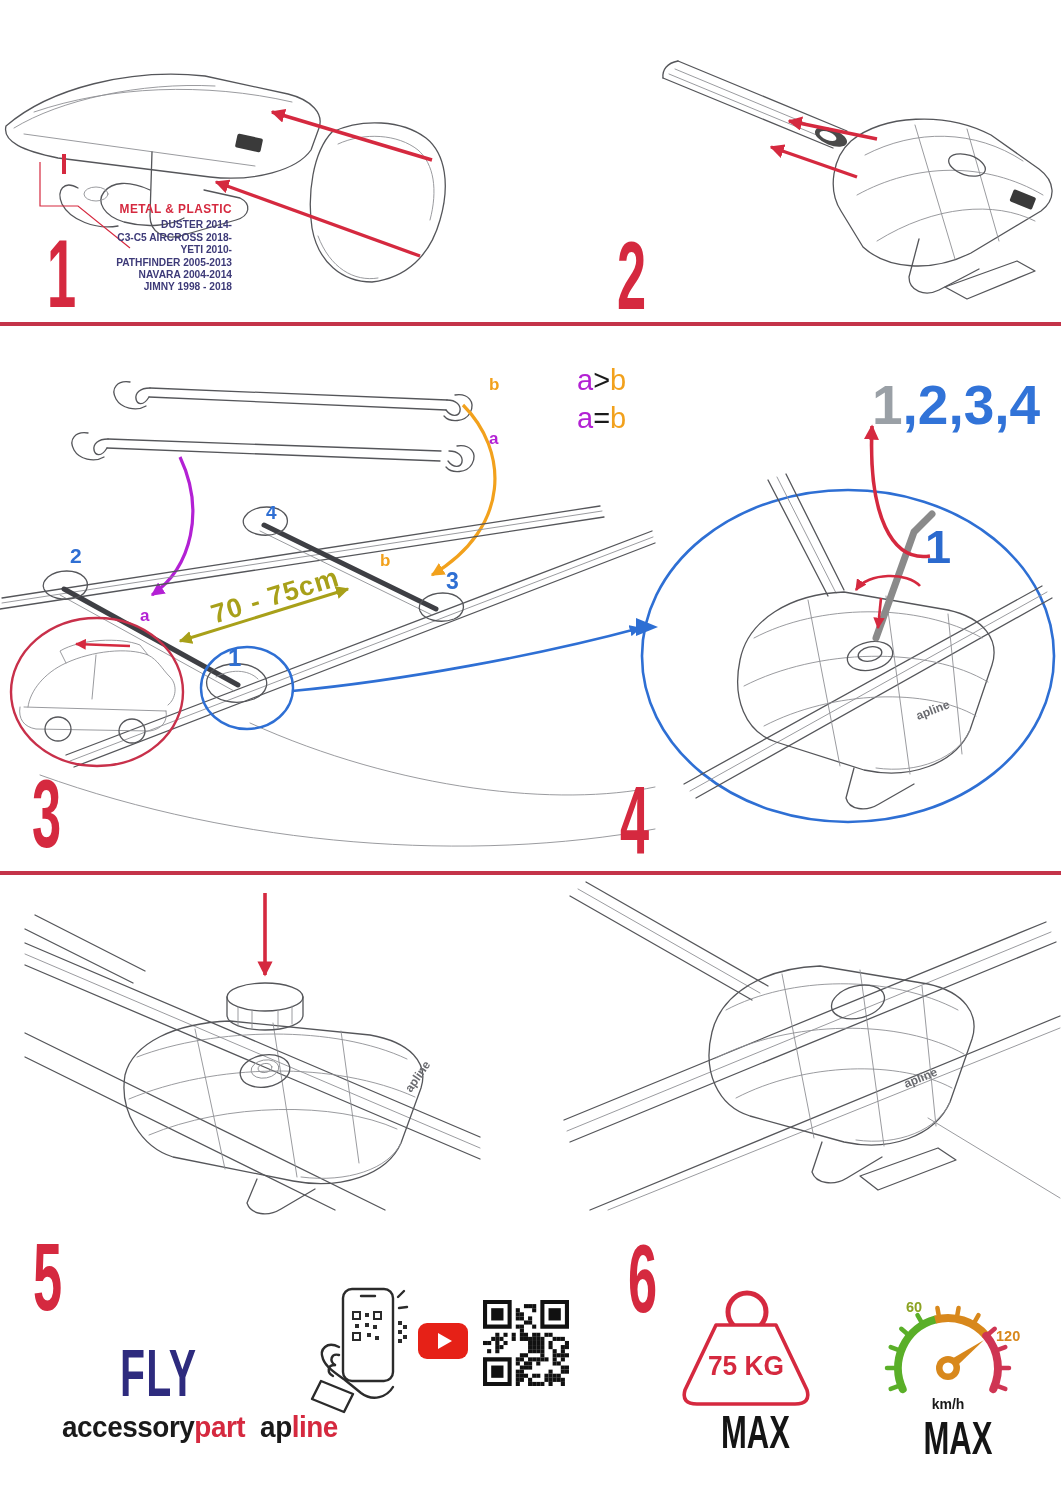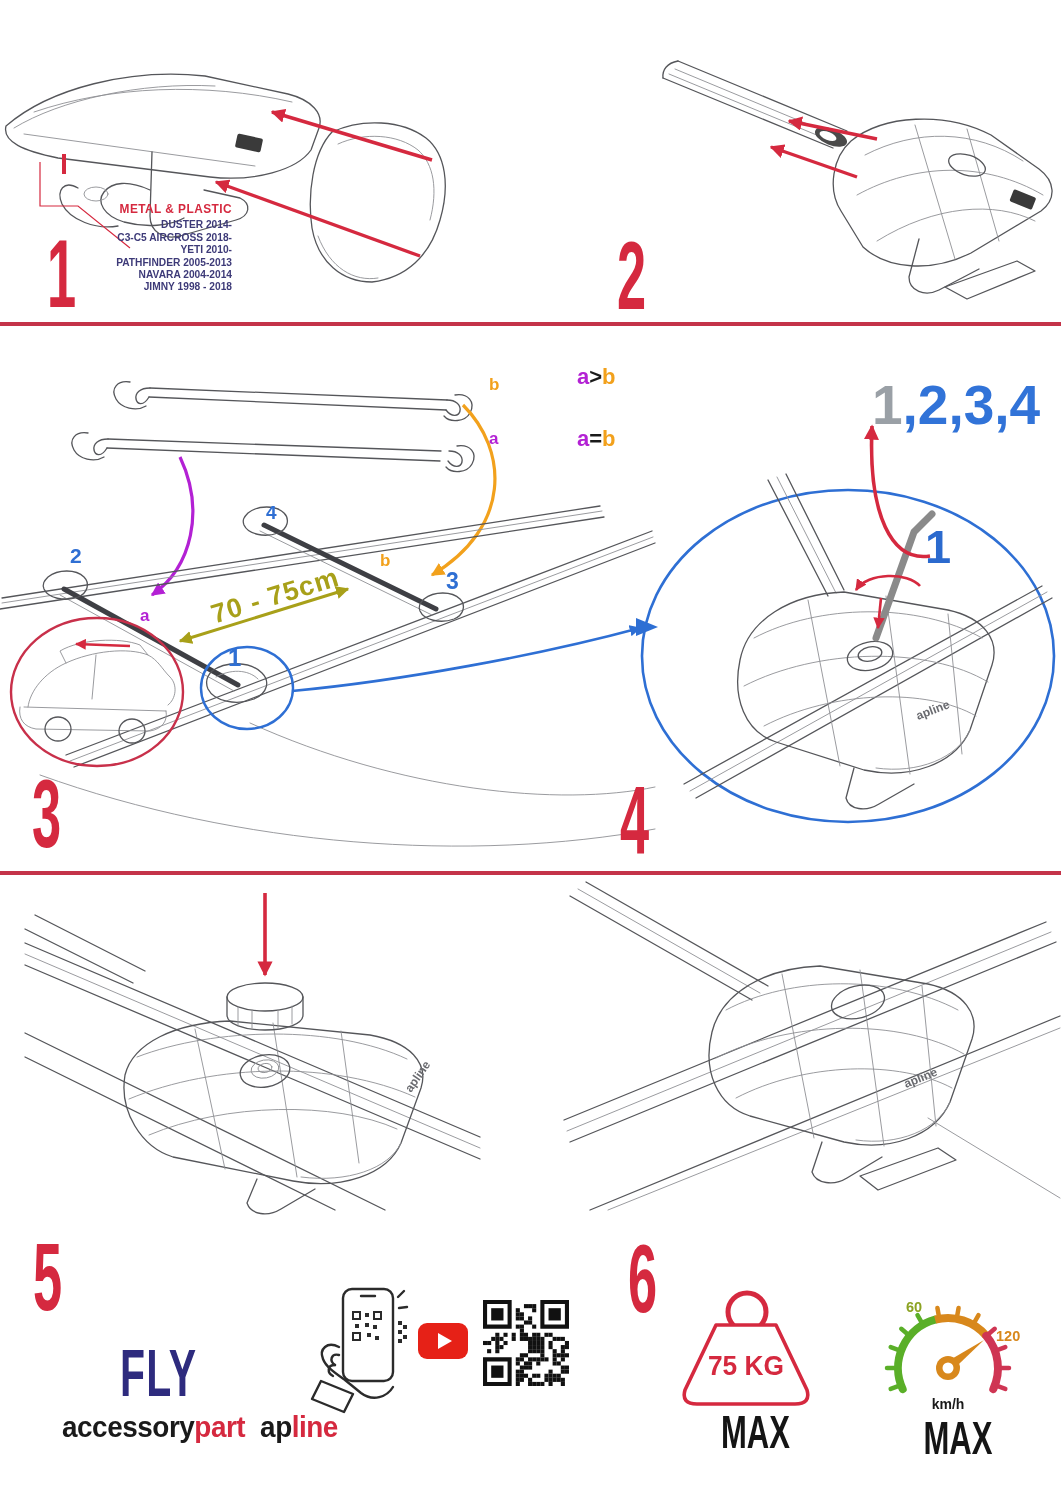--- a/index.html
+++ b/index.html
@@ -14,21 +14,21 @@
   .ra{stroke:#d5293f;stroke-width:3.4;fill:none}
   .sep{position:absolute;left:0;width:1061px;height:4px;background:#c43349}
   .num{position:absolute;color:#d5293f;font-size:97px;font-weight:700;line-height:0.8;
        transform:scaleX(0.54);transform-origin:left top;letter-spacing:-2px}
   .lbl{font-weight:700;font-size:21px;line-height:1}
   .blue{color:#2f6fd3}.magenta{color:#b321d4}.orangec{color:#f2a11c}
   .dark{color:#1a1a1a}.red{color:#d5293f}
   .models{width:202px;text-align:right;transform:scaleX(0.88);transform-origin:right top;line-height:12.4px}
   .models .mat{color:#d5293f;font-size:13.5px;font-weight:700;margin-bottom:3px;letter-spacing:.5px}
   .models .mrow{color:#3d3a78;font-size:11.6px;font-weight:700}
-  .rel{font-size:22px;font-weight:700;line-height:1}
+  .rel{font-size:29px;font-weight:400;line-height:1}
   .seq{font-size:55px;font-weight:700;line-height:1;letter-spacing:0}
   .seq-first{color:#9aa0a6}.seq-rest{color:#3173d8}
   .detail-one{font-size:47px;font-weight:700;color:#2b6ace;line-height:1}
   .meas{transform:rotate(-17deg);transform-origin:left center;color:#a8a019;
         font-size:27px;font-weight:700;letter-spacing:1px;white-space:nowrap}
   .fly{color:#2e2b7e;font-size:66px;font-weight:700;line-height:1;
        transform:scaleX(0.62);transform-origin:left top;letter-spacing:2px}
   .brandline{font-size:30px;font-weight:700;line-height:1;transform:scaleX(0.93);
              transform-origin:left top;letter-spacing:-0.5px;white-space:nowrap}
   .brand-gap{display:inline-block;width:16px}
@@ -312,21 +312,21 @@
   <div class="num" style="left:47px;top:235px">1</div>
   <div class="num" style="left:617px;top:237px">2</div>
   <div class="num" style="left:32px;top:775px">3</div>
   <div class="num" style="left:620px;top:782px">4</div>
   <div class="num" style="left:33px;top:1238px">5</div>
   <div class="num" style="left:628px;top:1240px">6</div>
 
   <div class="abs rel" style="left:577px;top:366px">
     <span class="magenta">a</span><span class="dark">&gt;</span><span class="orangec">b</span>
   </div>
-  <div class="abs rel" style="left:577px;top:428px">
+  <div class="abs rel" style="left:577px;top:404px">
     <span class="magenta">a</span><span class="dark">=</span><span class="orangec">b</span>
   </div>
 
   <div class="abs lbl orangec" style="left:489px;top:376px;font-size:17px">b</div>
   <div class="abs lbl magenta" style="left:489px;top:430px;font-size:17px">a</div>
   <div class="abs lbl blue" style="left:70px;top:545px">2</div>
   <div class="abs lbl blue" style="left:266px;top:503px;font-size:19px">4</div>
   <div class="abs lbl blue" style="left:446px;top:570px;font-size:23px">3</div>
   <div class="abs lbl blue" style="left:228px;top:646px;font-size:24px">1</div>
   <div class="abs lbl magenta" style="left:140px;top:607px;font-size:17px">a</div>

